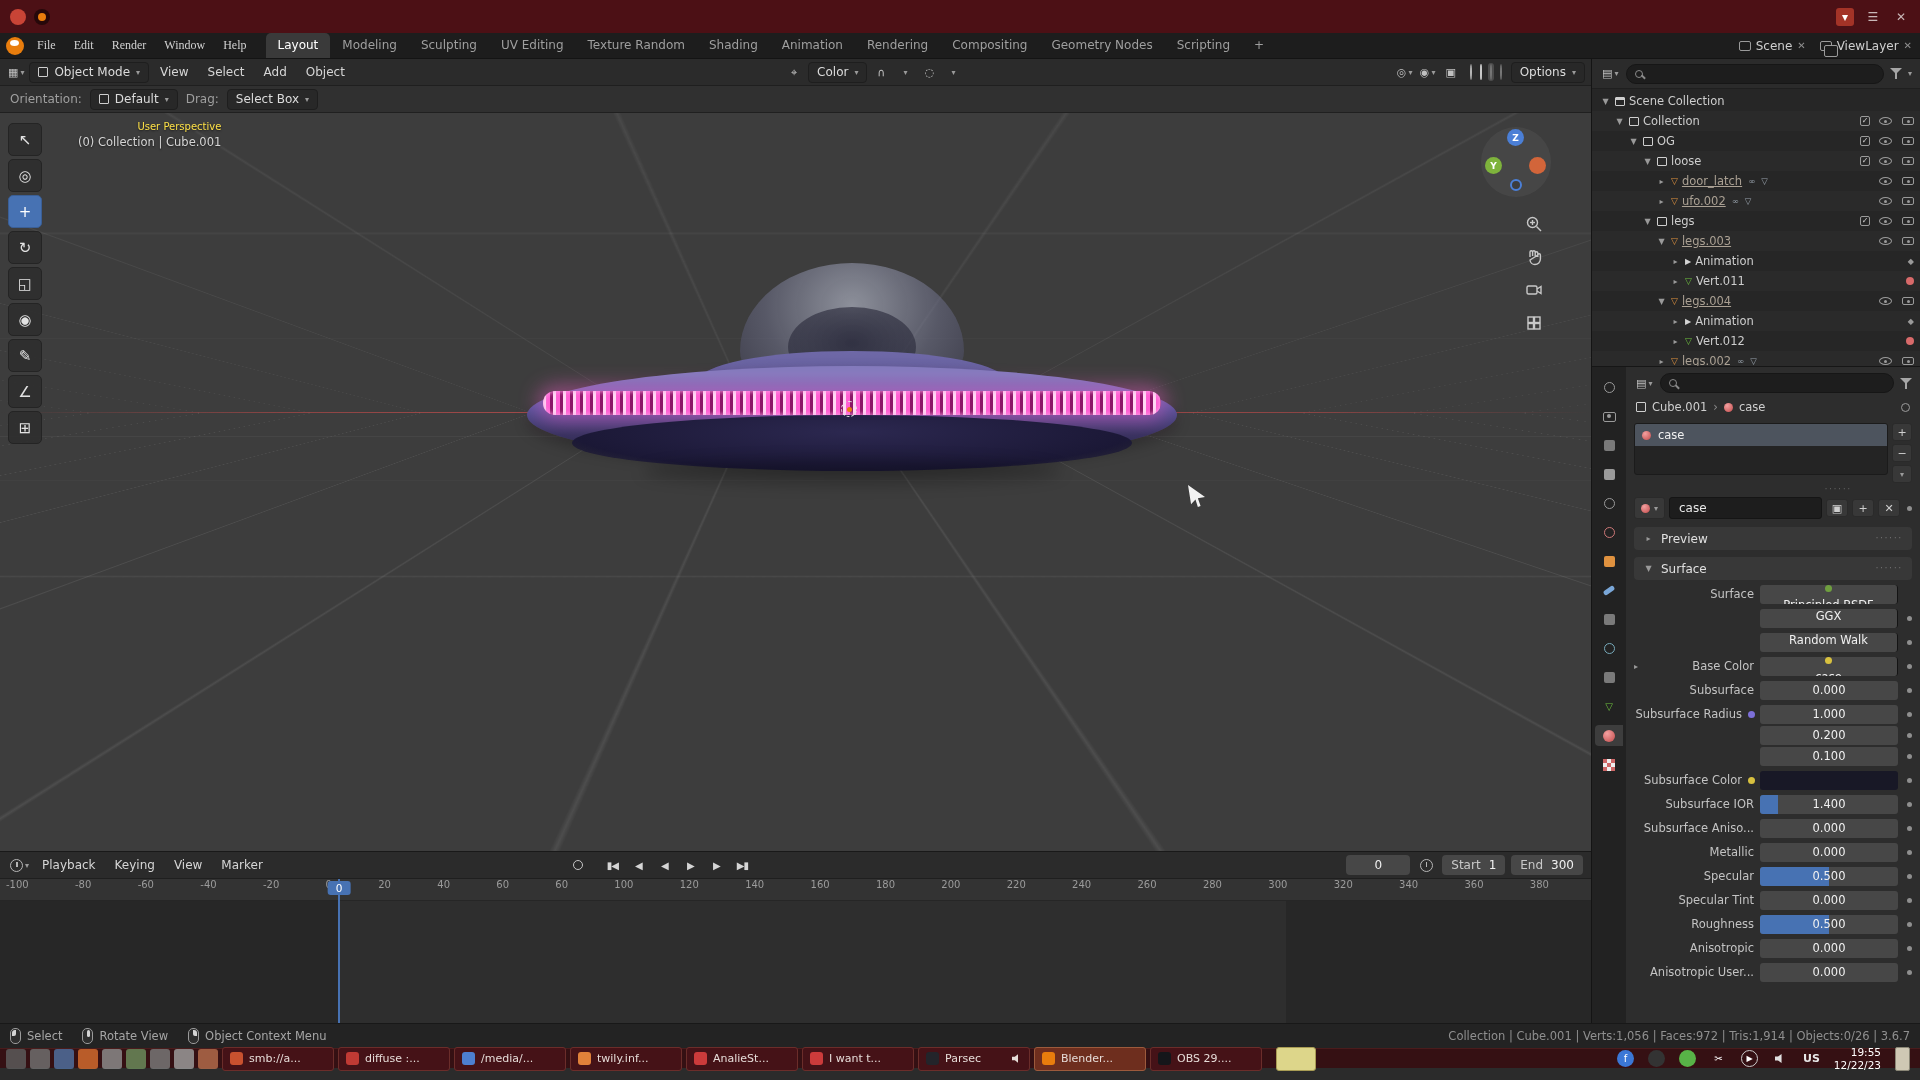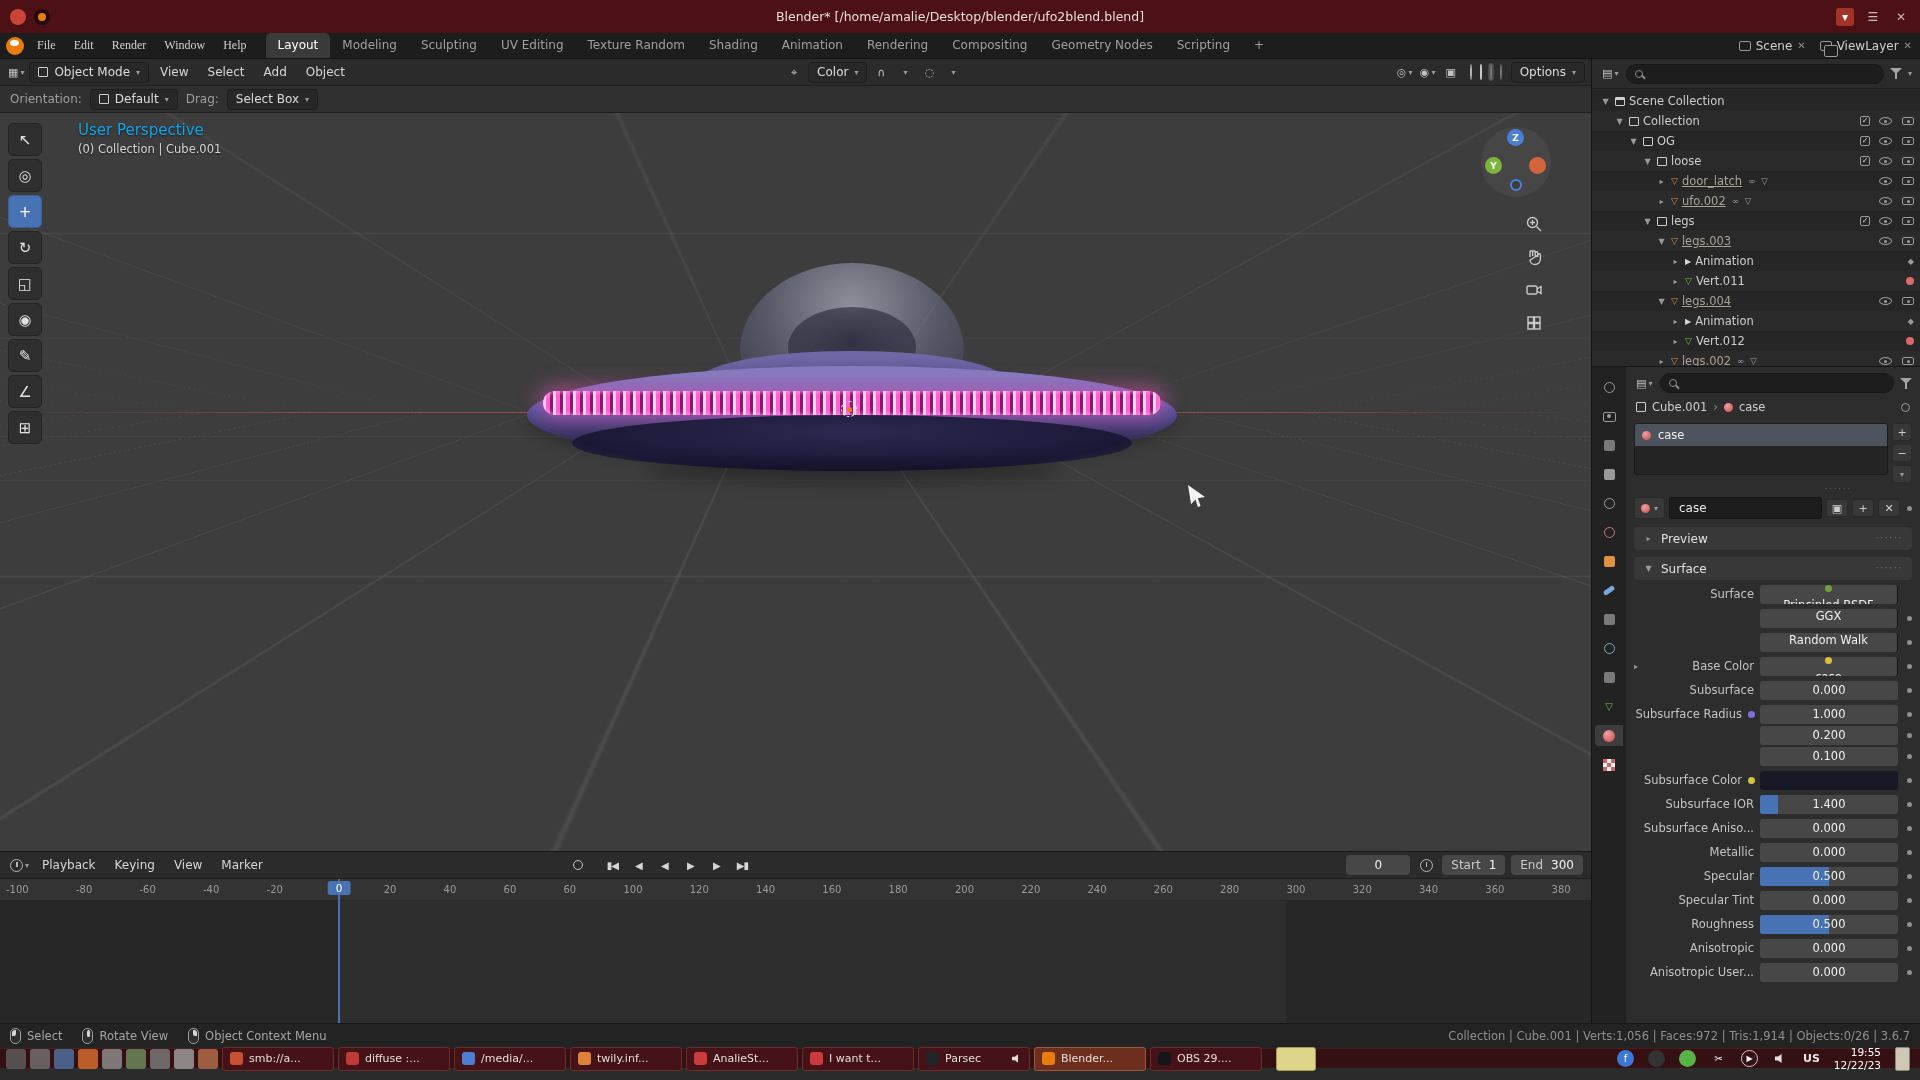--- a/index.html
+++ b/index.html
@@ -55,21 +55,21 @@
   .lbl{color:#9f9f9f;}
 
   
   .canvas{flex:1;position:relative;background:#3d3d3d;overflow:hidden;}
   .gridA{position:absolute;left:-15%;width:130%;top:300px;height:760px;transform-origin:50% 0;transform:perspective(500px) rotateX(79deg);
     background-image:repeating-linear-gradient(90deg,rgba(170,170,170,.14) 0 1px,transparent 1px 110px),repeating-linear-gradient(0deg,rgba(170,170,170,.10) 0 1px,transparent 1px 110px);}
   .gridB{position:absolute;left:-15%;width:130%;top:-460px;height:760px;transform-origin:50% 100%;transform:perspective(500px) rotateX(-79deg);
     background-image:repeating-linear-gradient(90deg,rgba(170,170,170,.10) 0 1px,transparent 1px 110px),repeating-linear-gradient(0deg,rgba(170,170,170,.07) 0 1px,transparent 1px 110px);}
   .axisx{position:absolute;left:0;right:0;top:299px;height:1px;background:linear-gradient(90deg,rgba(200,80,80,0),rgba(205,75,75,.55) 18%,rgba(225,85,85,.75) 50%,rgba(205,75,75,.55) 82%,rgba(200,80,80,0));}
   .overlay-txt{position:absolute;left:78px;top:8px;text-shadow:0 1px 2px rgba(0,0,0,.6);}
-  .ovl1{color:#0ea5e9;font-size:15px;}
+  .ovl1{color:#fde047;font-size:10px;text-align:right;}
   .ovl2{color:#d5d5d5;font-size:11.5px;margin-top:3px;}
 
   
   .tools{position:absolute;left:8px;top:10px;display:flex;flex-direction:column;gap:3px;}
   .tool{width:34px;height:33px;background:#2d2d2dd9;border:1px solid #242424;border-radius:5px;display:flex;align-items:center;justify-content:center;color:#e2e2e2;font-size:15px;}
   .tool.active{background:var(--accent-blue,#4772b3);border-color:#3a5f96;color:#fff;}
 
   
   .gizmo{position:absolute;right:40px;top:14px;width:70px;height:70px;border-radius:50%;background:rgba(255,255,255,.05);}
   .ball{position:absolute;width:17px;height:17px;border-radius:50%;display:flex;align-items:center;justify-content:center;font-size:9px;color:#fff;font-weight:bold;}
@@ -106,21 +106,21 @@
   .tbtn{min-width:24px;height:20px;border-radius:3px;display:flex;align-items:center;justify-content:center;color:#d5d5d5;font-size:10px;letter-spacing:-1px;}
   .autokey{width:20px;height:20px;border-radius:3px;display:flex;align-items:center;justify-content:center;margin-right:10px;}
   .autokey i{width:10px;height:10px;border:1.5px solid #c5c5c5;border-radius:50%;}
   .tl-fields{display:flex;align-items:center;gap:6px;margin-left:auto;}
   .ffield{width:64px;height:20px;background:#474747;border-radius:4px;display:flex;align-items:center;justify-content:center;color:#efefef;}
   .nfield{height:20px;background:#474747;border-radius:4px;display:flex;align-items:center;gap:8px;padding:0 9px;}
   .nfield .nlabel{color:#c9c9c9;}
   .nfield .nval{color:#f0f0f0;}
   .stopwatch{width:20px;height:20px;display:flex;align-items:center;justify-content:center;}
   .tl-lower{flex:1;position:relative;display:flex;flex-direction:column;}
-  .tl-ruler{height:22px;background:#333333;border-bottom:1px solid #262626;display:flex;justify-content:space-between;align-items:center;padding:0 20px 0 6px;}
+  .tl-ruler{height:22px;background:#333333;border-bottom:1px solid #262626;display:flex;justify-content:space-between;padding:0 42px 0 6px;}
   .rlabel{color:#9b9b9b;font-size:10px;}
   .tl-body{flex:1;background:#2e2e2e;position:relative;}
   .dimL{position:absolute;left:0;top:0;bottom:0;width:340px;background:rgba(0,0,0,.14);}
   .dimR{position:absolute;left:1286px;top:0;bottom:0;right:0;background:rgba(0,0,0,.14);}
   .playhead{position:absolute;left:338px;top:0;bottom:0;width:2px;background:var(--accent-blue,#4772b3);}
   .ph-badge{position:absolute;left:339px;top:2px;transform:translateX(-50%);background:var(--accent-blue,#4772b3);color:#fff;font-size:10.5px;padding:1px 8px;border-radius:3px;}
 
   
   .outliner{height:308px;background:#262626;border-bottom:1px solid #161616;display:flex;flex-direction:column;}
   .ol-head{height:30px;background:#2b2b2b;border-bottom:1px solid #1f1f1f;display:flex;align-items:center;gap:6px;padding:0 8px;}
@@ -229,21 +229,20 @@
   .edgewidget{width:15px;height:24px;background:#cfc8b4;border:1px solid #8a8676;border-radius:2px;flex:0 0 auto;}
 </style>
 </head>
 <body>
 
 <div class="screen">
 
   <div class="titlebar">
     <span class="tb-dot red"></span>
     <span class="tb-dot dark"></span>
-    <span class="tb-title">Blender* [/home/amalie/Desktop/blender/ufo2blend.blend]</span>
     <span class="tb-right">
       <span class="tb-ic redbox">▾</span>
       <span class="tb-ic">☰</span>
       <span class="tb-ic">✕</span>
     </span>
   </div>
 
   <div class="menubar">
     <span class="logo"></span>
     <span class="menu-item">File</span>

